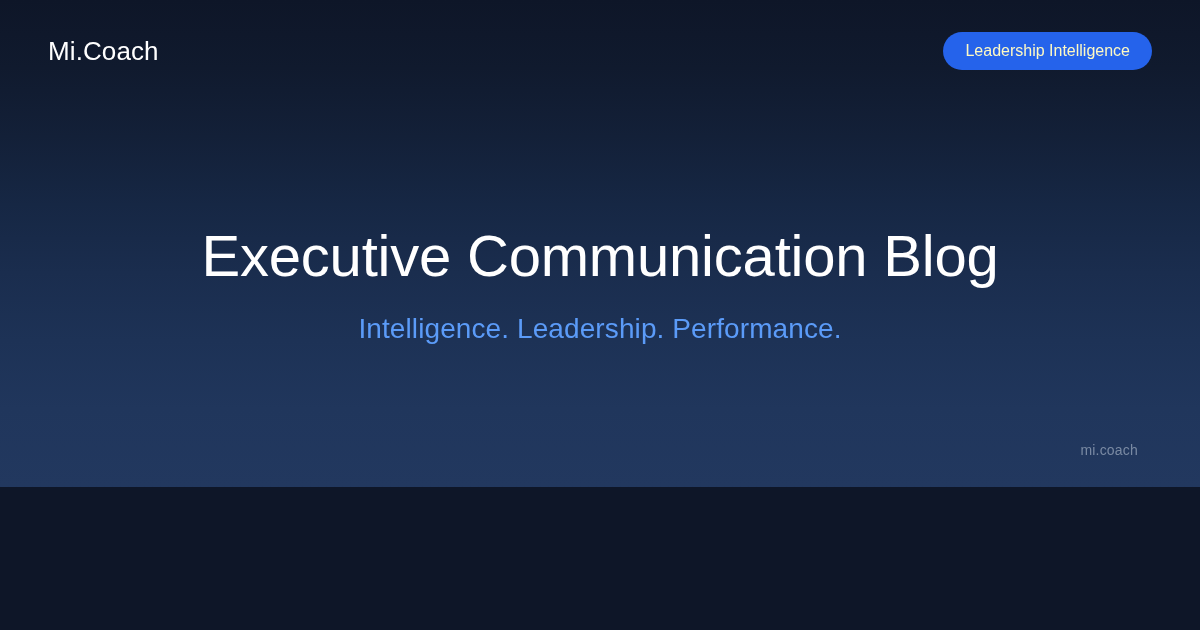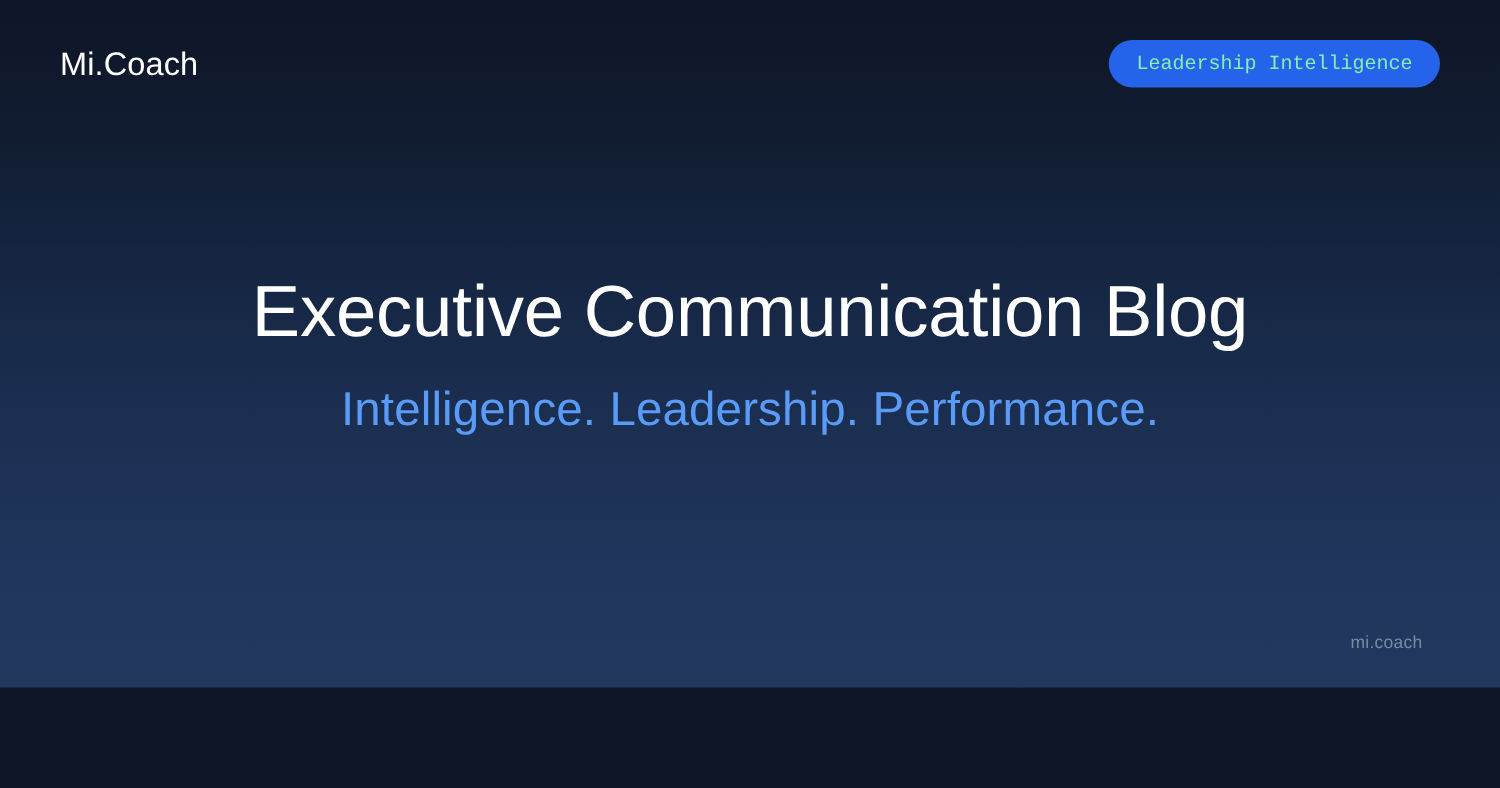--- a/index.html
+++ b/index.html
@@ -12,21 +12,21 @@
   }
 
   body {
     font-family: "Liberation Sans", sans-serif;
     background: #0E1628;
   }
 
   .og-canvas {
     position: relative;
     width: 1200px;
-    height: 550px;
+    height: 487px;
     background: linear-gradient(
       180deg,
       #0E1628 0%,
       #101A2E 14%,
       #132038 28%,
       #162744 42%,
       #1A2D4E 56%,
       #1D3256 70%,
       #20365C 84%,
       #22385F 100%
@@ -57,26 +57,25 @@
   }
 
   .header-badge {
     display: inline-flex;
     align-items: center;
     justify-content: center;
     height: 38px;
     padding: 0 22px;
     border-radius: 19px;
     background: #2563EB;
-    color: #86efac;
+    color: #fef9c3;
     font-size: 16px;
     font-weight: 400;
     line-height: 1;
     white-space: nowrap;
-    font-family: Liberation Mono, monospace;
   }
 
   
   .hero {
     position: absolute;
     top: 0;
     left: 0;
     width: 1200px;
     height: 630px;
     display: flex;
@@ -91,21 +90,21 @@
     font-size: 58px;
     font-weight: 400;
     line-height: 1.12;
     color: #FFFFFF;
     letter-spacing: -0.2px;
     max-width: 1040px;
   }
 
   .hero-subtitle {
     margin-top: 22px;
-    font-size: 38px;
+    font-size: 28px;
     font-weight: 400;
     line-height: 1.25;
     color: #5B9BF8;
     letter-spacing: 0.1px;
   }
 
   
   .watermark {
     position: absolute;
     right: 62px;

